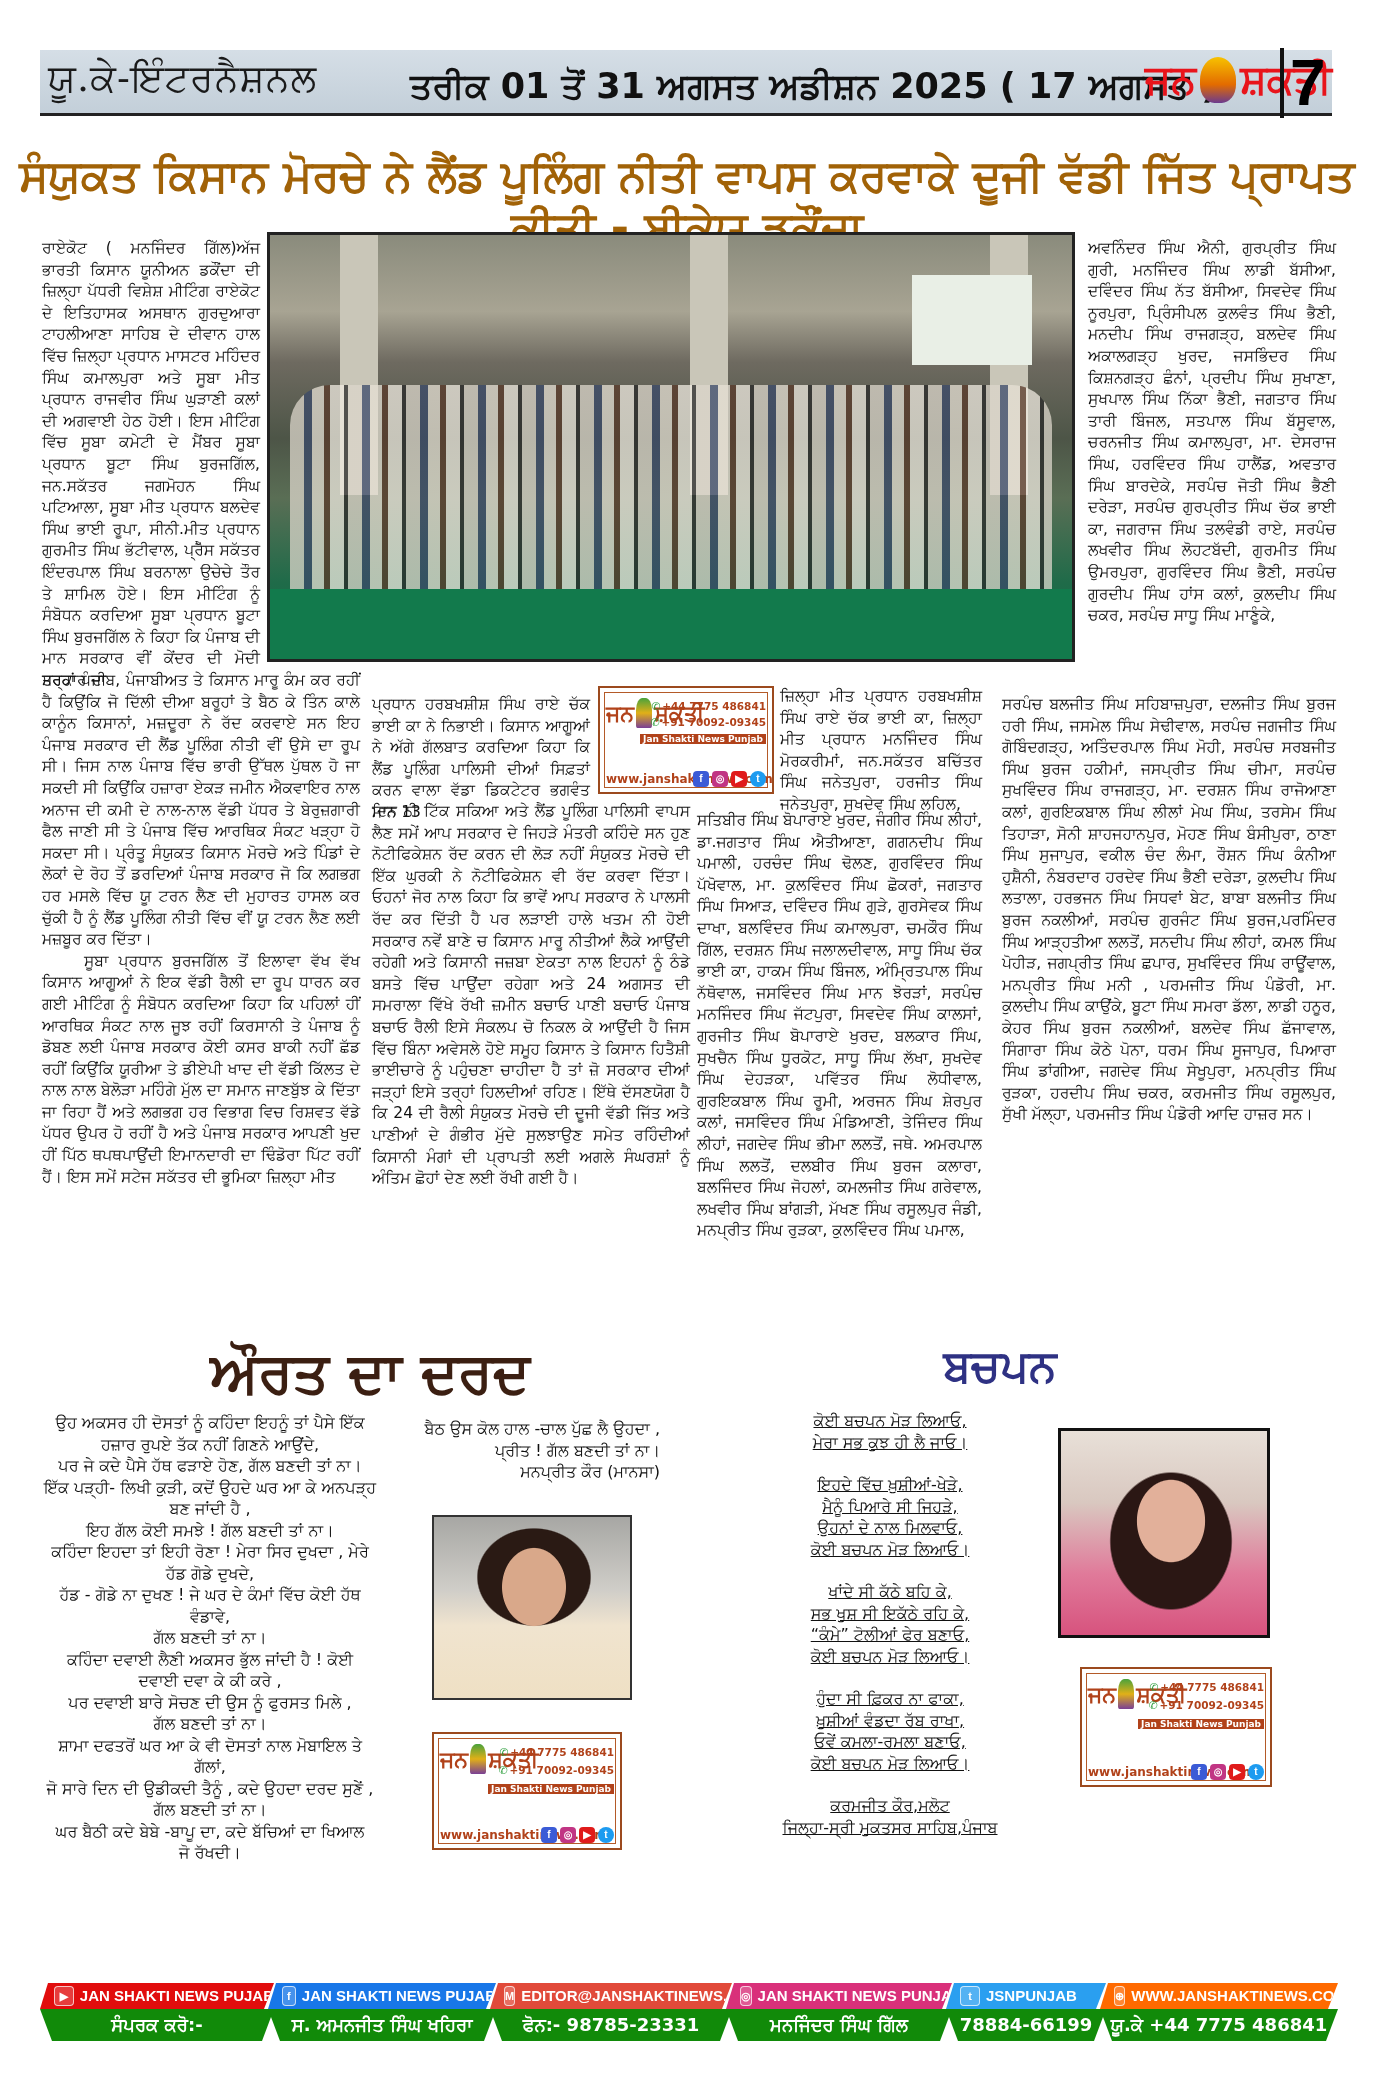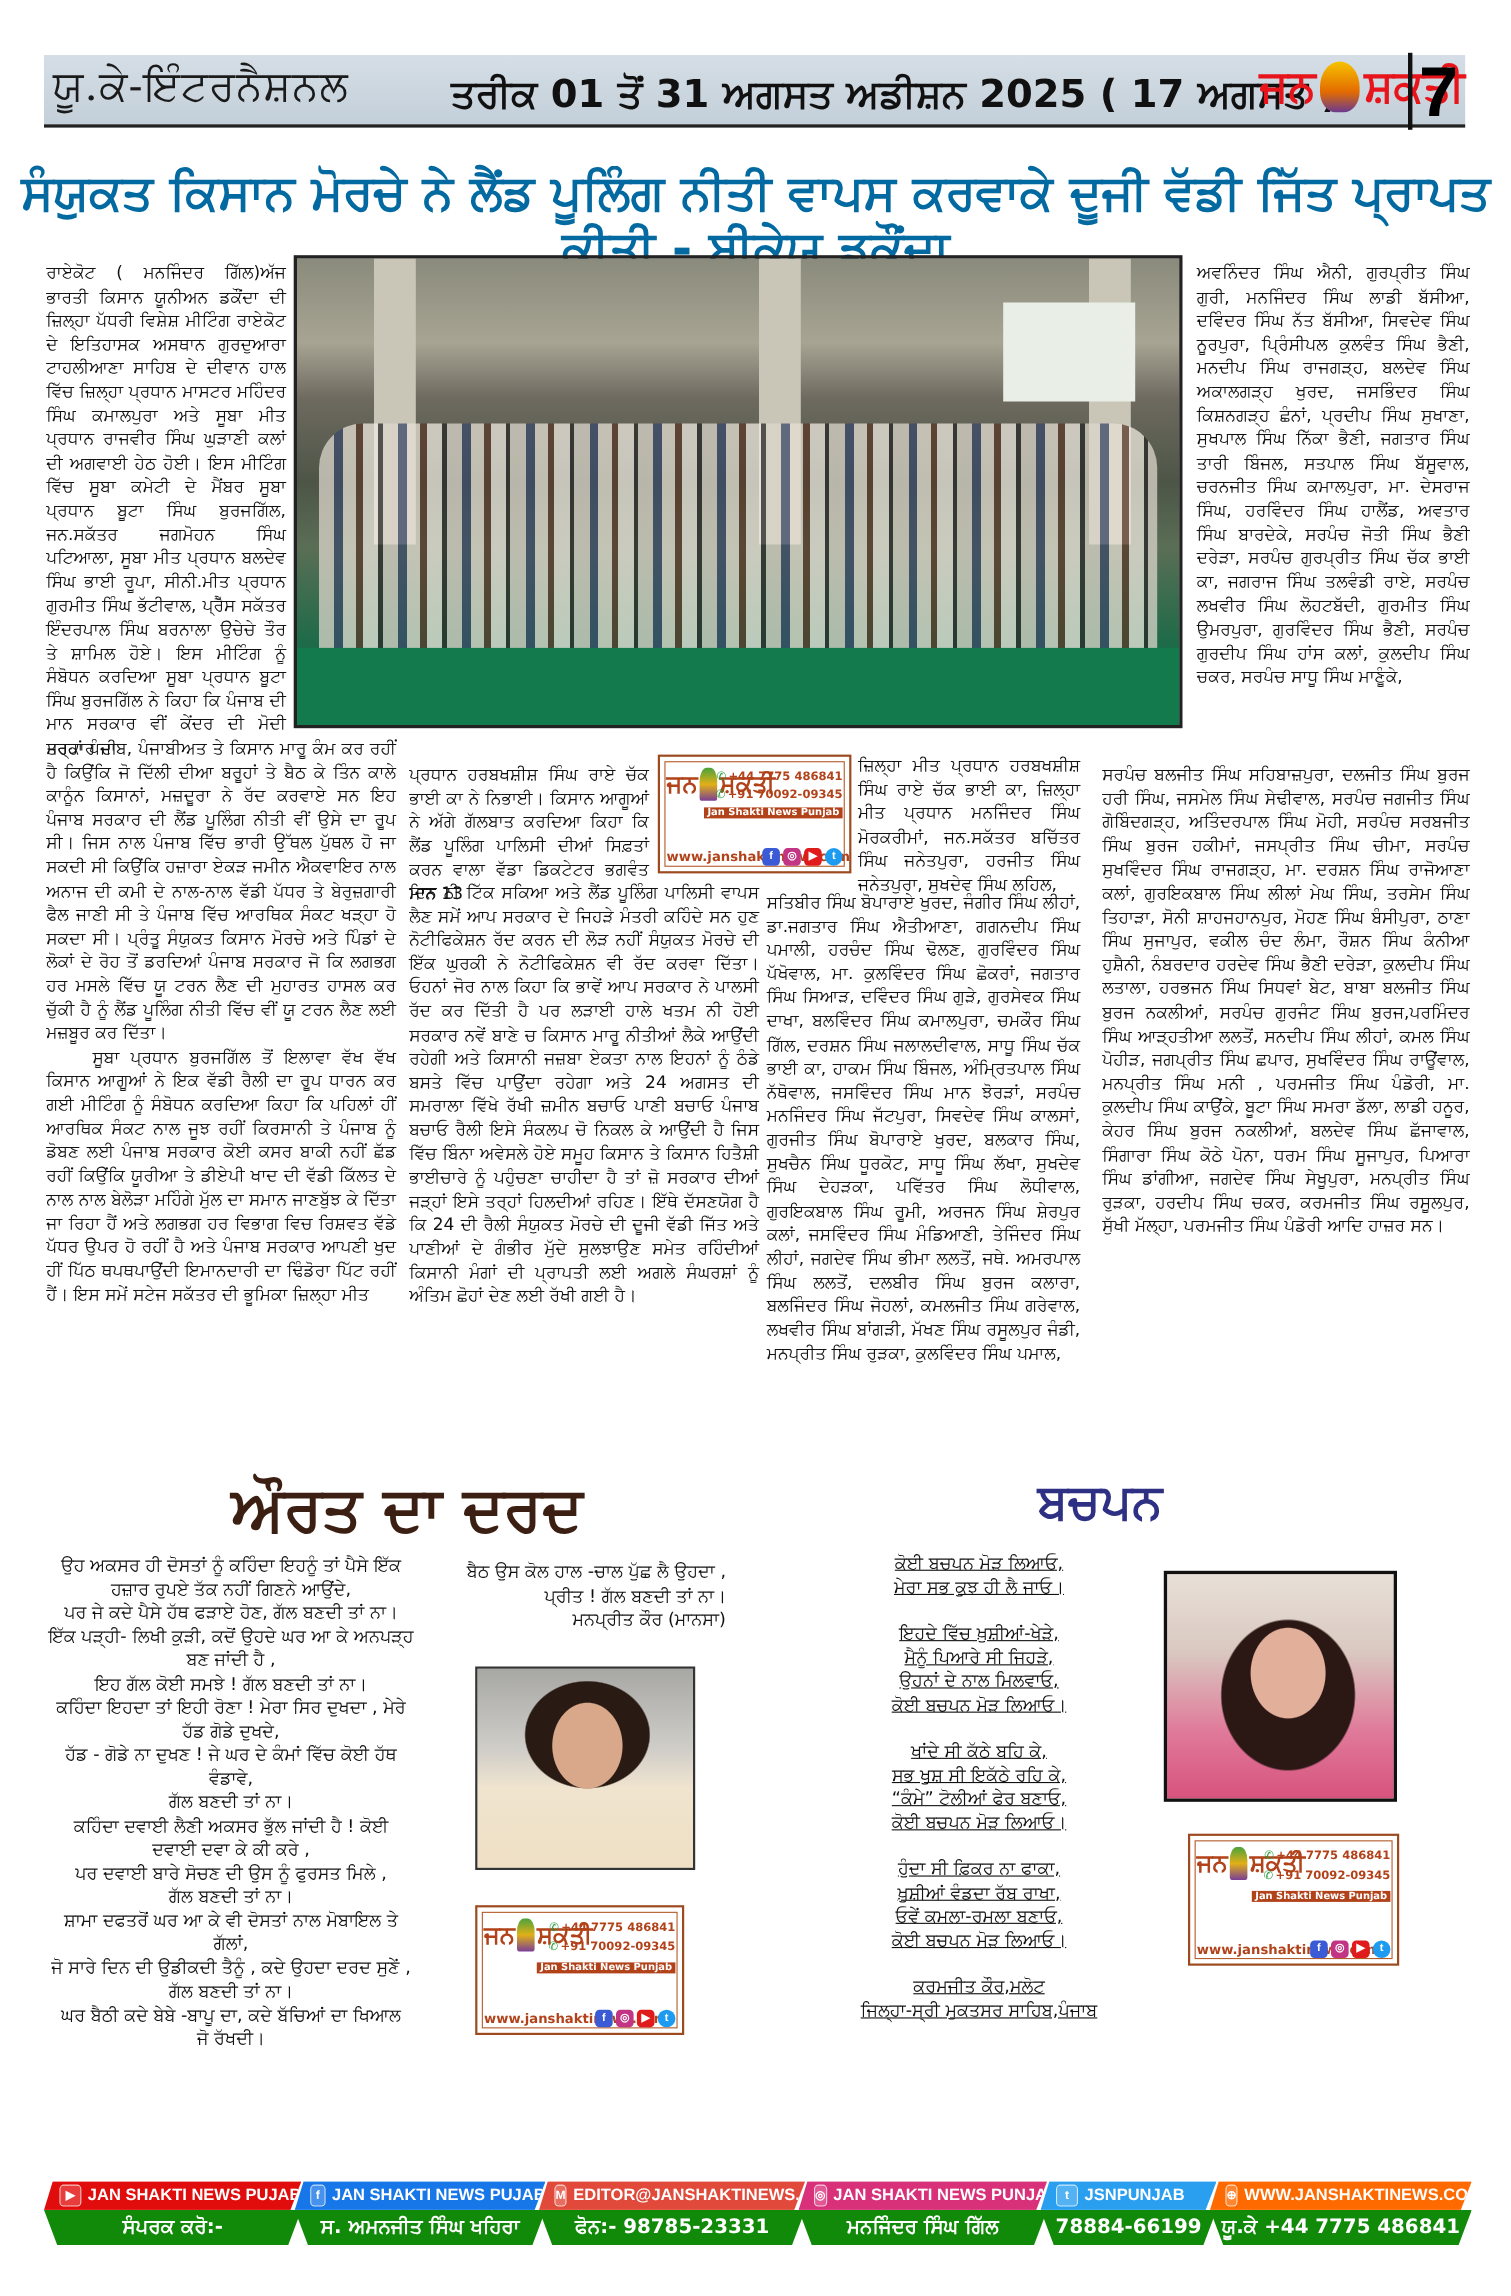--- a/index.html
+++ b/index.html
@@ -15,21 +15,21 @@
   .mh-logo { position: absolute; left: 1105px; top: 6px; display: flex; align-items: center;
     font-size: 40px; font-weight: bold; color: #e8141b; }
   .mh-logo .flame { width: 36px; height: 46px; margin: 0 4px; border-radius: 50% 50% 40% 40%;
     background: linear-gradient(#f7c200, #e36b00 60%, #6b3a8e); }
   .mh-divider { position: absolute; left: 1240px; top: -2px; width: 4px; height: 70px; background: #111; }
   .mh-page { position: absolute; left: 1250px; top: -4px; font-size: 64px; font-weight: bold;
     font-family: "Liberation Sans", sans-serif; color: #000; }
 
   
   .headline { position: absolute; left: 0; top: 150px; width: 1374px; text-align: center;
-    font-size: 44px; font-weight: bold; color: #0369a1; letter-spacing: 0px; }
+    font-size: 44px; font-weight: bold; color: #a16207; letter-spacing: 0px; }
 
   
   .col { position: absolute; font-size: 15.5px; line-height: 21.6px; text-align: justify; color: #111; }
   .col p { margin-bottom: 0; }
   .col .indent { text-indent: 42px; }
 
   
   .photo-main { position: absolute; left: 267px; top: 232px; width: 808px; height: 430px;
     border: 3px solid #222; overflow: hidden;
     background: linear-gradient(180deg, #8a8b7c 0%, #a8a493 18%, #6e6a60 30%, #4d5547 48%, #5a6e55 62%, #1f6b49 82%, #156b45 100%); }

